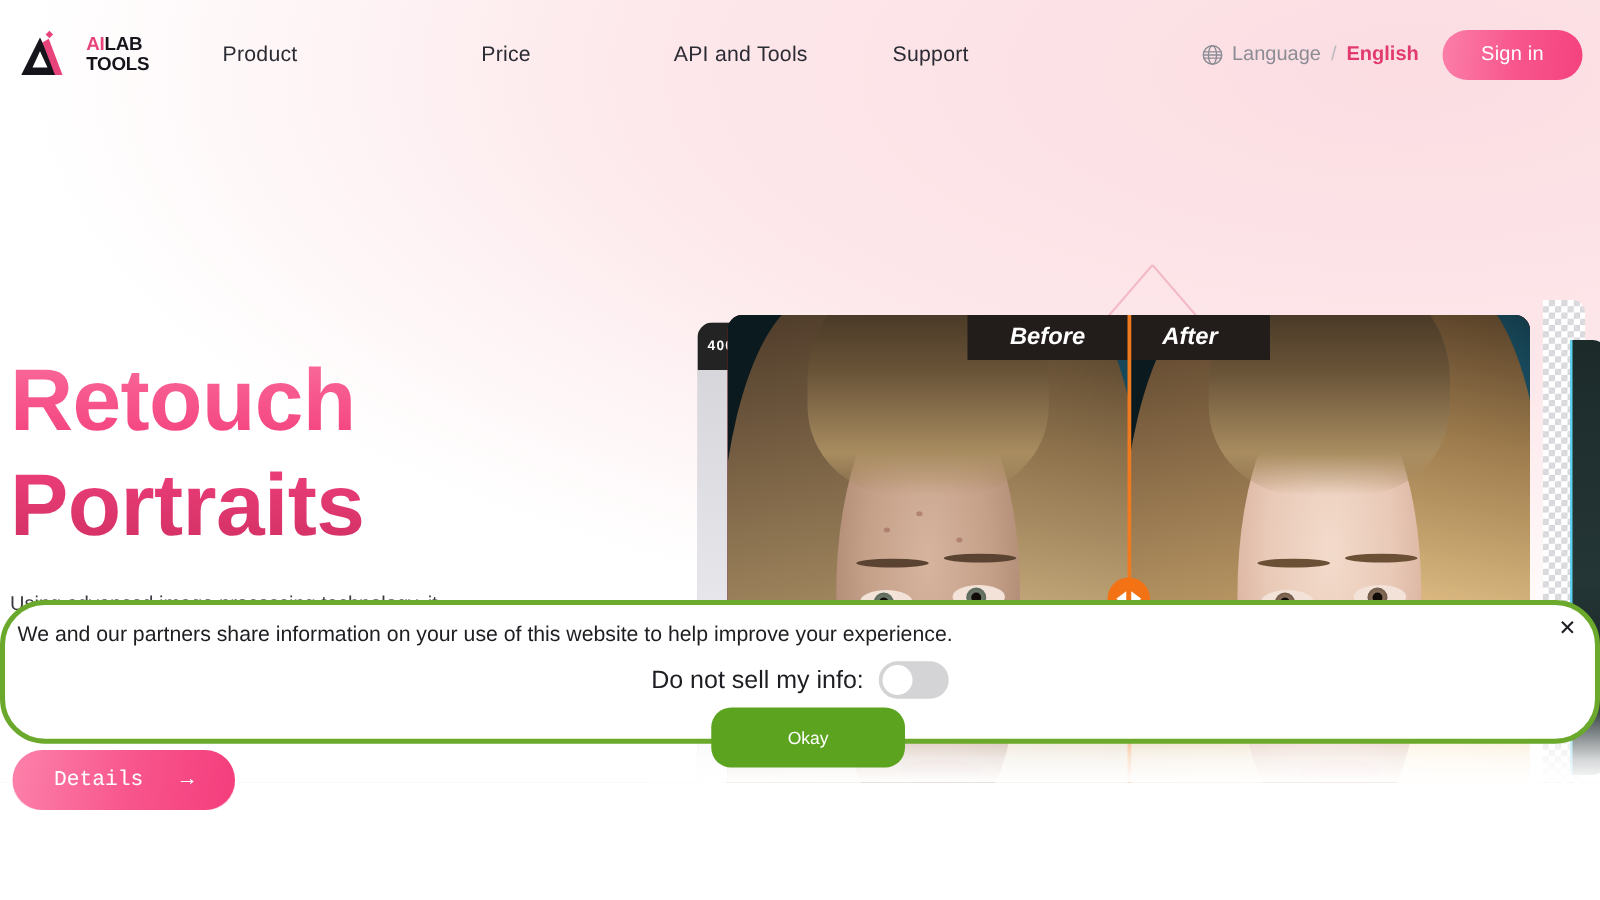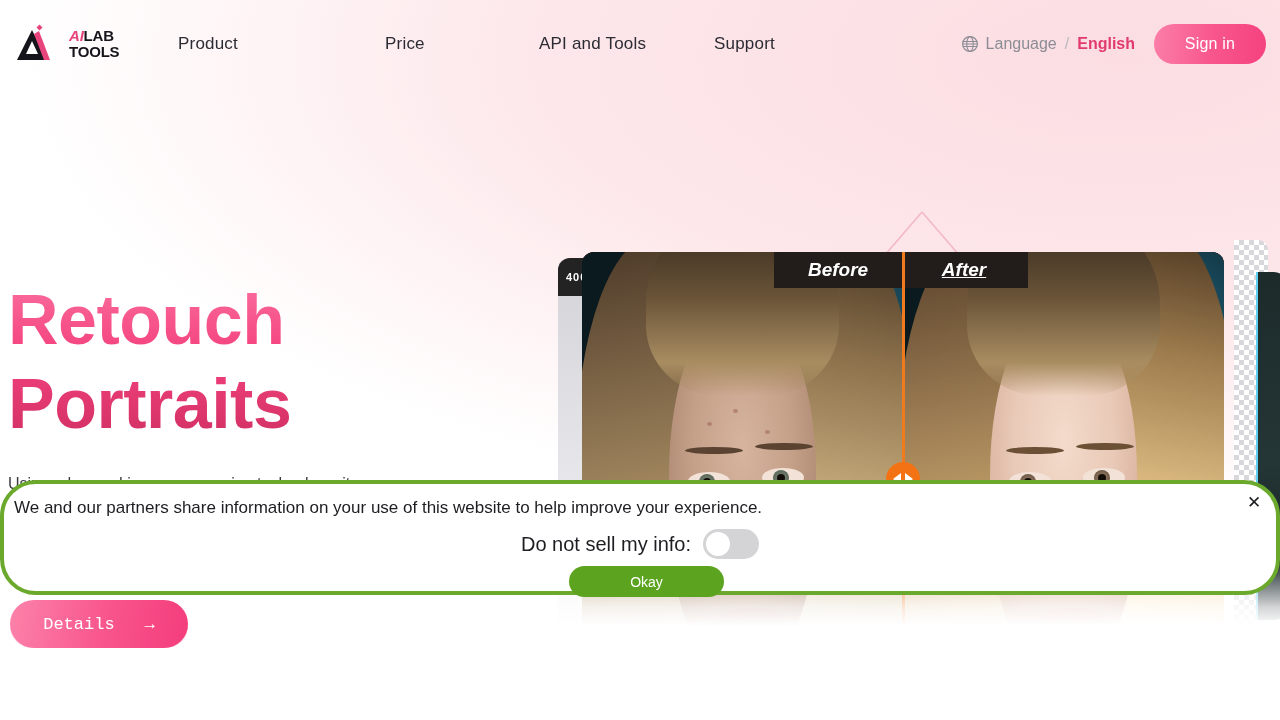--- a/index.html
+++ b/index.html
@@ -28,21 +28,21 @@
 
   
   .header{
     position:absolute; top:0; left:0; right:0; height:87px;
     display:flex; align-items:center; z-index:30;
   }
   .logo{ display:flex; align-items:center; gap:7px; margin-left:14px; width:120px;}
   .logo-mark{ width:48px; height:40px; position:relative; flex:none; }
   .logo-text{ line-height:1.02; }
   .logo-l1{ font-size:15px; font-weight:bold; letter-spacing:-0.2px; color:#14141a; }
-  .logo-l1 .ai{ color:#e8447c;font-style:italic; }
+  .logo-l1 .ai{ color:#e8447c; }
   .logo-l2{ font-size:15px; font-weight:bold; letter-spacing:-0.2px; color:#14141a; }
 
   .nav{ display:flex; align-items:center; flex:1; margin-left:44px; }
   .nav-item{
     font-size:17px; color:#2b2b33; letter-spacing:.2px;
     cursor:pointer; white-space:nowrap;
   }
   .nav-item:nth-child(1){ width:207px; }
   .nav-item:nth-child(2){ width:154px; }
   .nav-item:nth-child(3){ width:175px; }
@@ -201,21 +201,21 @@
   .after .hair-l{ filter:brightness(1.12) saturate(1.12) blur(.4px); }
   .after .hair-r{ filter:brightness(1.12) saturate(1.12) blur(.4px); }
 
   
   .ba-label{
     position:absolute; top:0; height:36px; background:#221c1a;
     color:#ffffff; font-size:19px; font-style:italic; font-weight:bold;
     display:flex; align-items:center; justify-content:center; z-index:6;
   }
   .lbl-before{ left:192px; width:128px; }
-  .lbl-after{ left:318px; width:128px;text-decoration:underline; }
+  .lbl-after{ left:306px; width:128px; }
 
   
   .ba-divider{
     position:absolute; left:50%; top:0; width:3px; height:100%;
     background:#f07a1e; margin-left:-1px; z-index:7;
   }
   .ba-handle{
     position:absolute; left:50%; top:210px; width:34px; height:34px;
     margin-left:-17px; border-radius:50%; background:#f37314;
     display:flex; align-items:center; justify-content:center; gap:4px;
@@ -253,21 +253,21 @@
   .cookie-row .lbl{ font-size:20px; color:#1d1d22; }
   .toggle{
     width:56px; height:30px; border-radius:15px; background:#d4d4d6;
     position:relative; cursor:pointer; border:none; padding:0;
   }
   .toggle .knob{
     position:absolute; left:3px; top:3px; width:24px; height:24px;
     border-radius:50%; background:#ffffff;
   }
   .okay-btn{
-    position:absolute; left:565px; top:82px; width:155px; height:31px;
+    position:absolute; left:565px; top:82px; width:155px; height:48px;
     border:none; border-radius:16px; background:#5ca420;
     color:#ffffff; font-size:14px; font-family:inherit; cursor:pointer;
   }
   .cookie-close{
     position:absolute; right:12px; top:8px; width:20px; height:20px;
     font-size:17px; color:#1d1d22; cursor:pointer;
     display:flex; align-items:center; justify-content:center;
     background:none; border:none; font-family:inherit;
   }
 </style>

